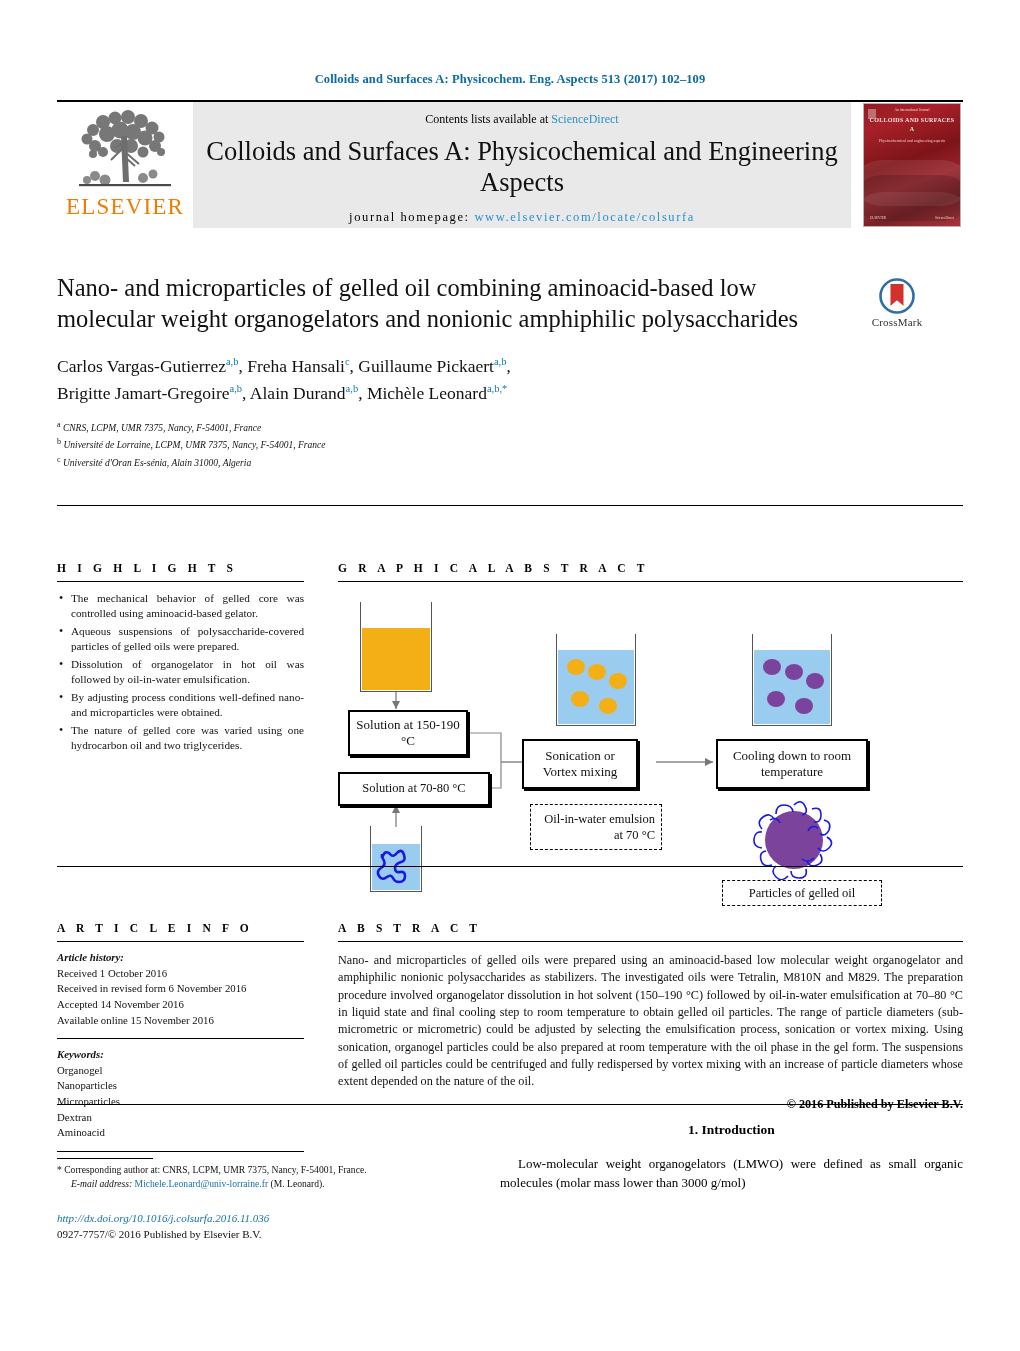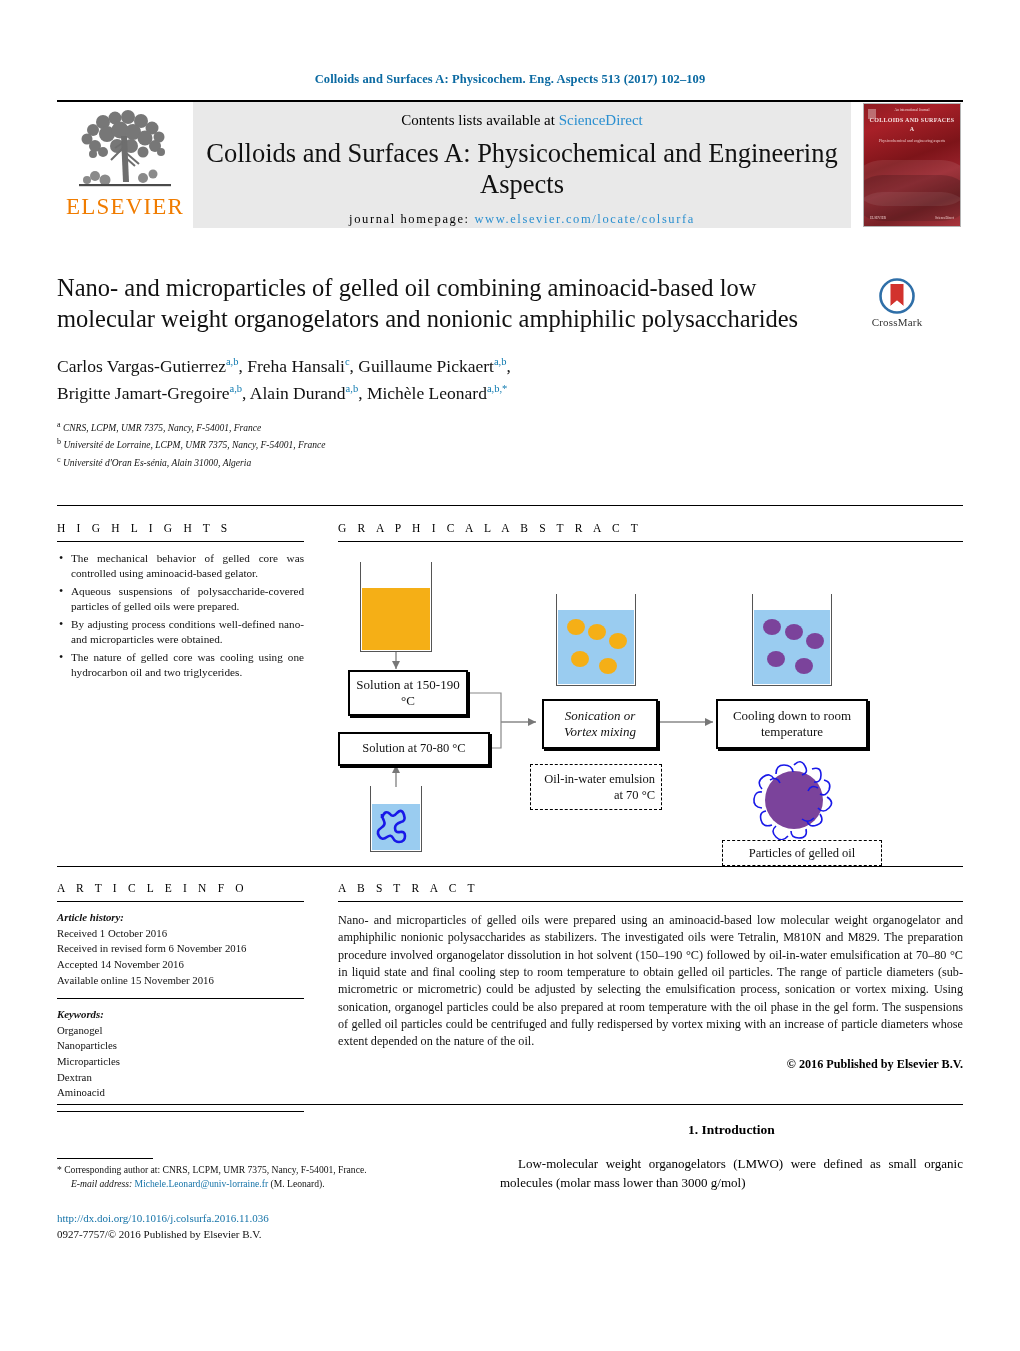--- a/index.html
+++ b/index.html
@@ -40,21 +40,21 @@
   .elsevier-word {
     font-family: "Liberation Serif", serif;
     color: #f07c00; font-size: 23px; letter-spacing: 1.2px;
     line-height: 1; margin-top: 1px; font-weight: normal;
   }
   .mast-center {
     flex: 1 1 auto; background: #e9e9e9;
     display: flex; flex-direction: column; align-items: center; justify-content: flex-start;
     padding: 10px 4px 6px 4px;
   }
-  .contents-line { font-size: 15px; color: #000; }
+  .contents-line { font-size: 12px; color: #000; }
   .contents-line .sd { color: #2a8fd0; }
   .journal-title {
     font-size: 26.5px; line-height: 1.18; text-align: center;
     margin-top: 9px; color: #111; font-weight: normal;
   }
   .journal-home {
     margin-top: 11px; font-size: 12.5px; letter-spacing: 1.6px;
   }
   .journal-home .lbl { color: #000; }
   .journal-home .url { color: #2a8fd0; }
@@ -105,22 +105,22 @@
   .authors sup { color: #0f7ab0; font-size: 10.5px; vertical-align: super; }
   .authors sup.star { color: #0f7ab0; }
   .affils { margin-top: 12px; font-size: 9.5px; line-height: 1.6; font-style: italic; color: #111; }
   .affils sup { font-style: normal; font-size: 8px; vertical-align: super; }
 
   
   .rule-full { position: absolute; left: 57px; width: 906px; height: 0; border-top: 1px solid #000; }
 
   
   .sect-head {
-    font-size: 11.5px; font-weight: normal; letter-spacing: 4.2px;
-    font-family: "Liberation Serif", serif; color: #000;
+    font-size: 11.5px; font-weight: bold; letter-spacing: 4.2px;
+    font-family: "Liberation Serif", serif; color: #000; margin-top: 40px;
   }
   .thin-rule { border-top: 1px solid #000; margin-top: 7px; }
 
   .highlights {
     position: absolute; left: 57px; top: 522px; width: 247px;
   }
   .hl-list { margin: 9px 0 0 0; padding: 0; list-style: none; }
   .hl-list li {
     position: relative; padding-left: 14px; margin-bottom: 3px;
     font-size: 11.2px; line-height: 1.34; text-align: justify; color: #111;
@@ -164,21 +164,21 @@
     margin-top: 10px; font-size: 12.2px; line-height: 1.42; text-align: justify; color: #111;
   }
   .abs-copy { margin-top: 6px; text-align: right; font-size: 12.2px; font-weight: bold; }
 
   
   .footline { position: absolute; left: 57px; top: 1158px; width: 96px; border-top: 1.3px solid #000; }
   .corresp { position: absolute; left: 57px; top: 1163px; width: 420px; font-size: 9.6px; line-height: 1.5; color:#111;}
   .corresp .ital { font-style: italic; }
   .corresp .mail { color: #1573a8; }
   .doi { position: absolute; left: 57px; top: 1211px; width: 430px; font-size: 11px; line-height: 1.45; }
-  .doi .link { color: #1573a8; }
+  .doi .link { color: #1573a8; font-style: italic; }
   .doi .issn { color: #111; font-weight: normal; }
 
   .intro { position: absolute; left: 500px; top: 1122px; width: 463px; }
   .intro h2 { font-size: 13.5px; font-weight: bold; margin: 0; text-align: center; }
   .intro p { margin: 17px 0 0 0; font-size: 13px; line-height: 1.45; text-align: justify; text-indent: 18px; }
 </style>
 </head>
 <body>
 
 <div class="page">
@@ -279,22 +279,23 @@
   </div>
 
   <div class="rule-full" style="top:505px;"></div>
 
   <div class="highlights">
     <div class="sect-head">H I G H L I G H T S</div>
     <div class="thin-rule"></div>
     <ul class="hl-list">
       <li>The mechanical behavior of gelled core was controlled using aminoacid-based gelator.</li>
       <li>Aqueous suspensions of polysaccharide-covered particles of gelled oils were prepared.</li>
+      <li>Dissolution of organogelator in hot oil was followed by oil-in-water emulsification.</li>
       <li>By adjusting process conditions well-defined nano- and microparticles were obtained.</li>
-      <li>The nature of gelled core was cooling using one hydrocarbon oil and two triglycerides.</li>
+      <li>The nature of gelled core was varied using one hydrocarbon oil and two triglycerides.</li>
     </ul>
   </div>
 
   <div class="ga">
     <div class="sect-head">G R A P H I C A L   A B S T R A C T</div>
     <div class="thin-rule"></div>
 
     <div class="ga-canvas">
 
       <svg width="625" height="310" style="position:absolute;left:0;top:0;">
@@ -339,21 +340,21 @@
         <div class="walls"></div>
         <div class="liquid" style="height:74px;background:#9ACCF0;">
           <span class="drop" style="left:9px;top:9px;width:18px;height:16px;background:#F5AF16;"></span>
           <span class="drop" style="left:30px;top:14px;width:18px;height:16px;background:#F5AF16;"></span>
           <span class="drop" style="left:51px;top:23px;width:18px;height:16px;background:#F5AF16;"></span>
           <span class="drop" style="left:13px;top:41px;width:18px;height:16px;background:#F5AF16;"></span>
           <span class="drop" style="left:41px;top:48px;width:18px;height:16px;background:#F5AF16;"></span>
         </div>
       </div>
 
-      <div class="box" style="left:204px;top:147px;width:116px;height:50px;font-style:italic;">Sonication or Vortex mixing</div>
+      <div class="box" style="left:184px;top:147px;width:116px;height:50px;">Sonication or Vortex mixing</div>
 
       <div class="dbox" style="left:192px;top:212px;width:132px;height:46px;">Oil-in-water emulsion at 70 °C</div>
 
       <div class="beaker" style="left:414px;top:42px;width:80px;height:92px;">
         <div class="walls"></div>
         <div class="liquid" style="height:74px;background:#9ACCF0;">
           <span class="drop" style="left:9px;top:9px;width:18px;height:16px;background:#7B439B;"></span>
           <span class="drop" style="left:31px;top:14px;width:18px;height:16px;background:#7B439B;"></span>
           <span class="drop" style="left:52px;top:23px;width:18px;height:16px;background:#7B439B;"></span>
           <span class="drop" style="left:13px;top:41px;width:18px;height:16px;background:#7B439B;"></span>

